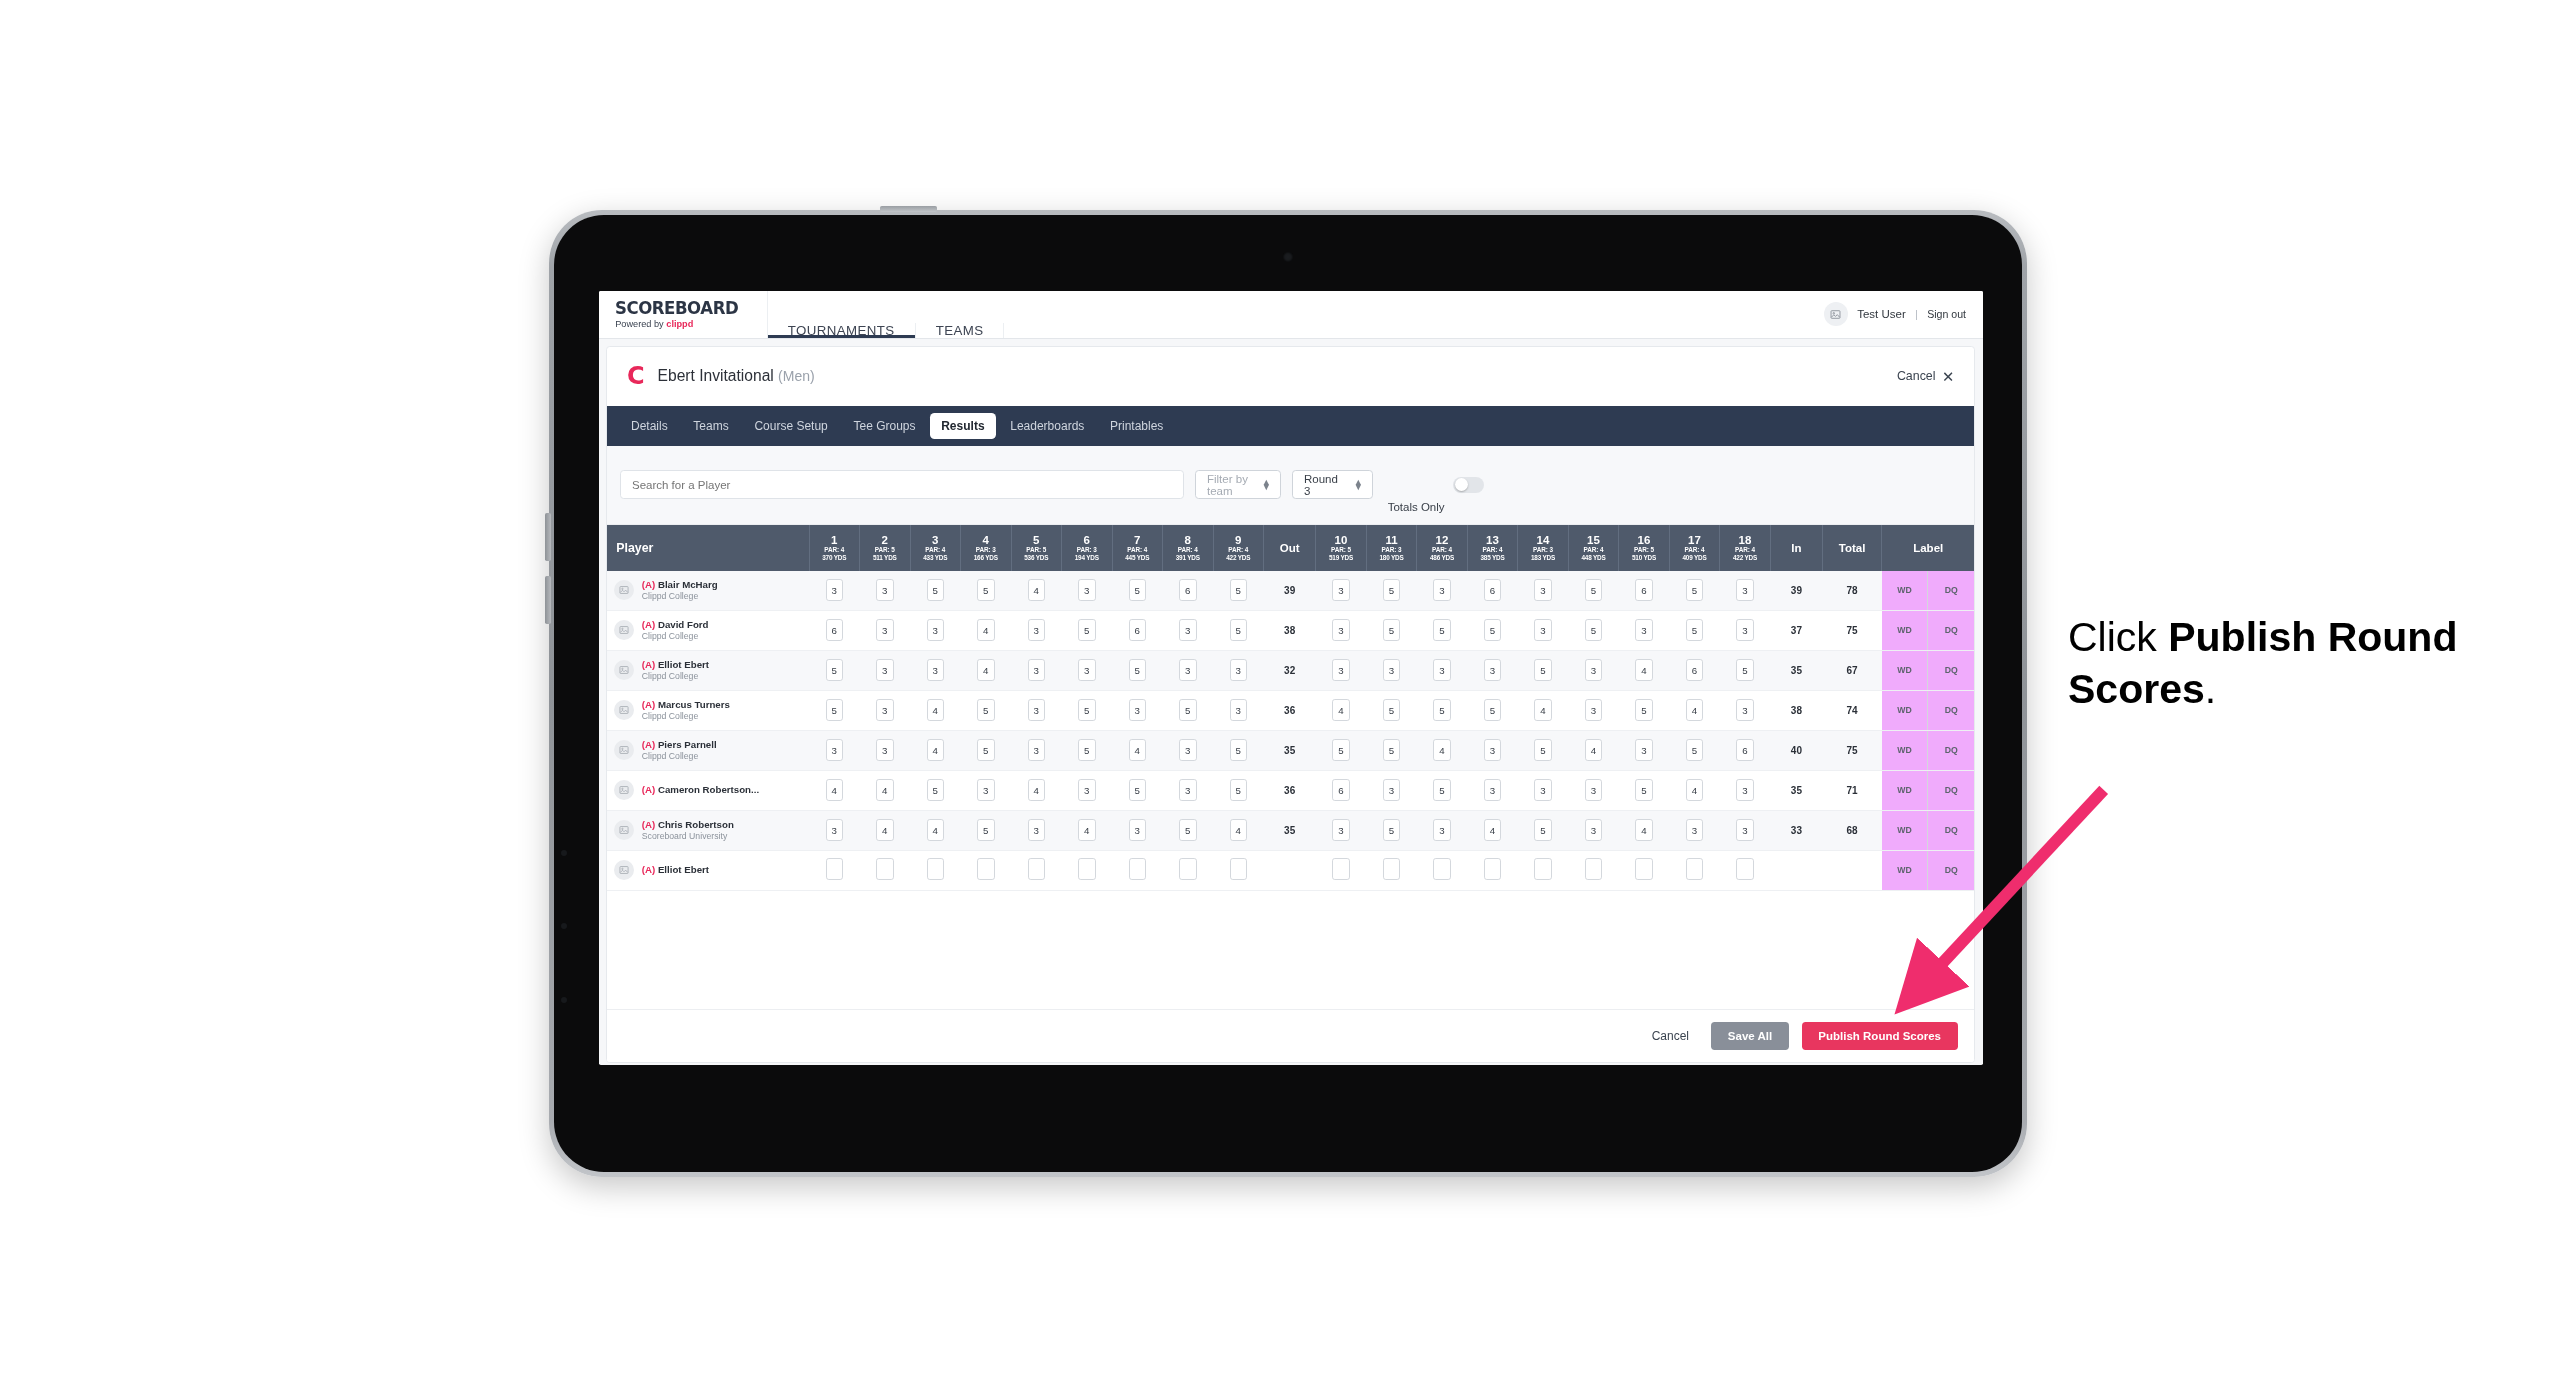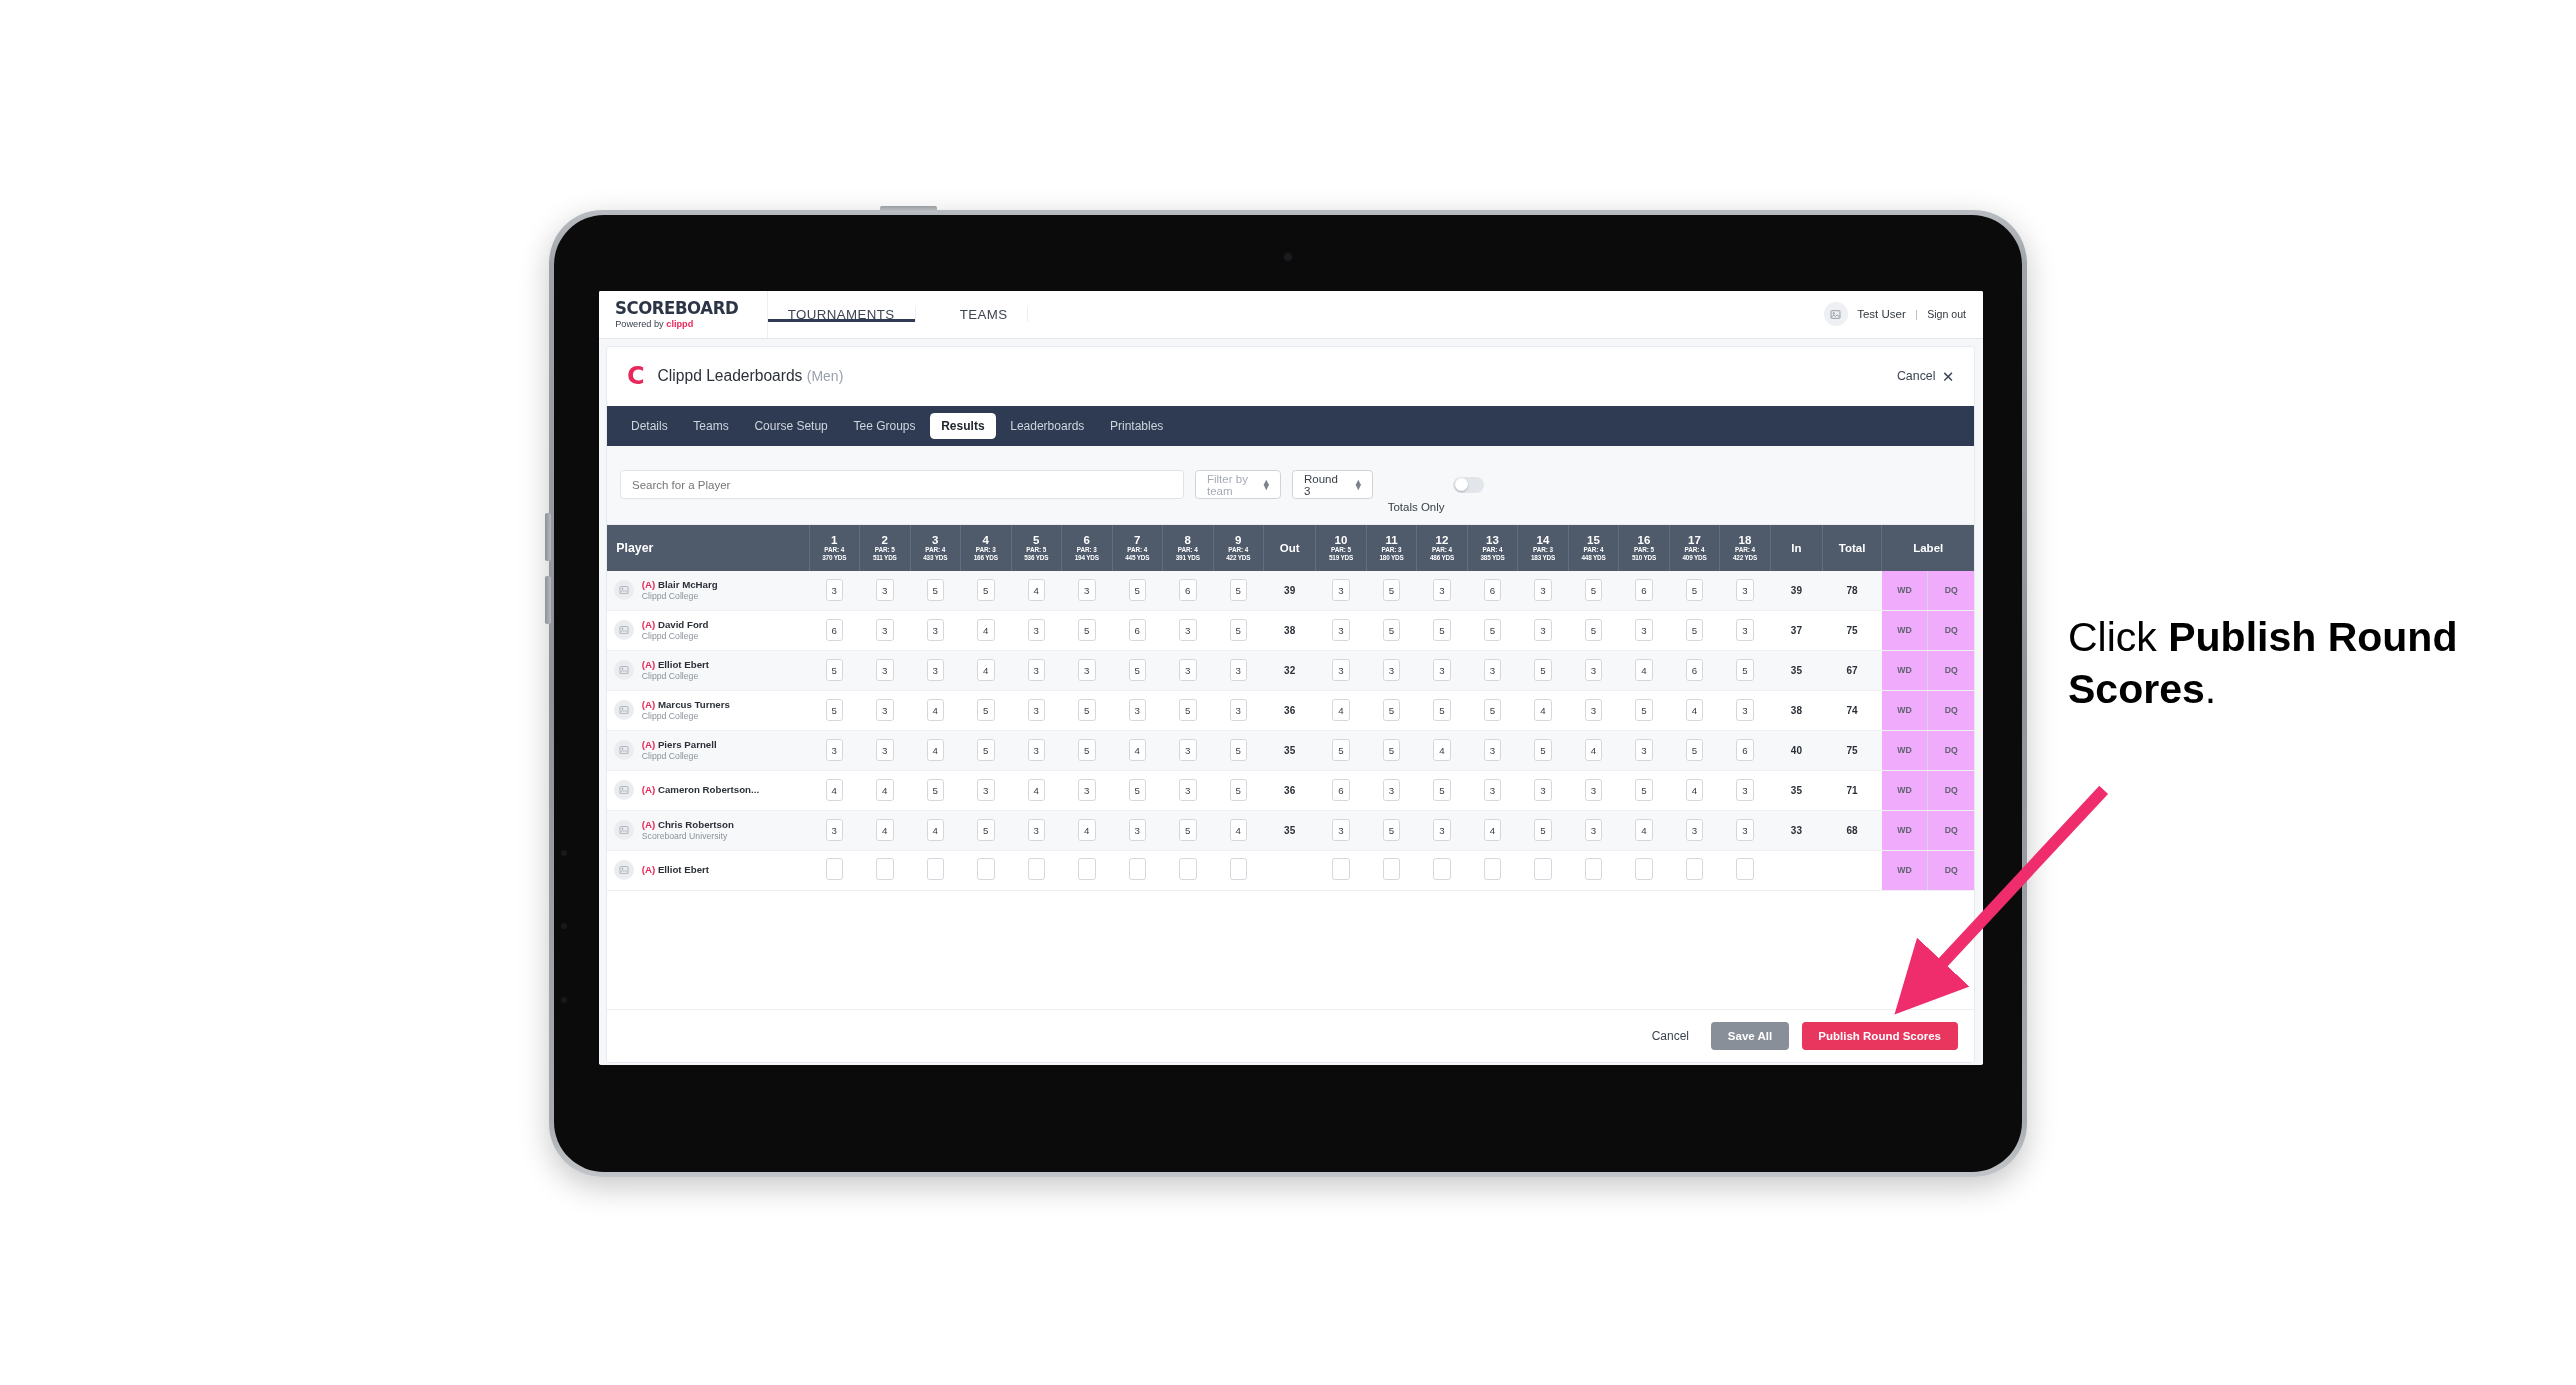--- a/index.html
+++ b/index.html
@@ -57,21 +57,21 @@
     padding: 0 14.7px 0 16.6px; min-width: 136px;
     border-right: 0.9px solid #eceff2;
   }
   .brand-title {
     font-family:"DejaVu Sans", sans-serif;
     font-weight:700; font-size:18.4px; letter-spacing:-0.5px;
     color:#2c3545; line-height:1; transform: scaleX(0.9); transform-origin:left center;
   }
   .brand-sub { font-size:9.2px; color:#3a4250; margin-top:2.8px; line-height:1; }
   .brand-sub b { color:#e8285a; font-weight:700; }
-  .topnav { display:flex; align-items:center;gap:24px; }
+  .topnav { display:flex; align-items:flex-end; }
   .topnav-item {
     display:flex; align-items:center; padding: 0 20px;
     font-size:13.3px; color:#3d4452; letter-spacing:0.4px;
     cursor:pointer; position:relative;
     border-right: 0.9px solid #eceff2;
   }
   .topnav-item.active::after {
     content:""; position:absolute; left:0; right:0; bottom:0; height:2.8px; background:#2e3b52;
   }
   .topbar-right {
@@ -265,21 +265,21 @@
             <span class="sep">|</span>
             <span class="signout">Sign out</span>
           </div>
         </div>
 
         <div class="card">
 
           <div class="card-head">
             <div class="c-logo">C</div>
             <div class="card-title">
-              <span>Clippd Leaderboards</span>
+              <span>Ebert Invitational</span>
               <span class="muted">(Men)</span>
             </div>
             <div class="cancel-x">
               <span>Cancel</span>
               <span class="x">✕</span>
             </div>
           </div>
 
           <div class="tabstrip">
             <div class="tab">Details</div>

